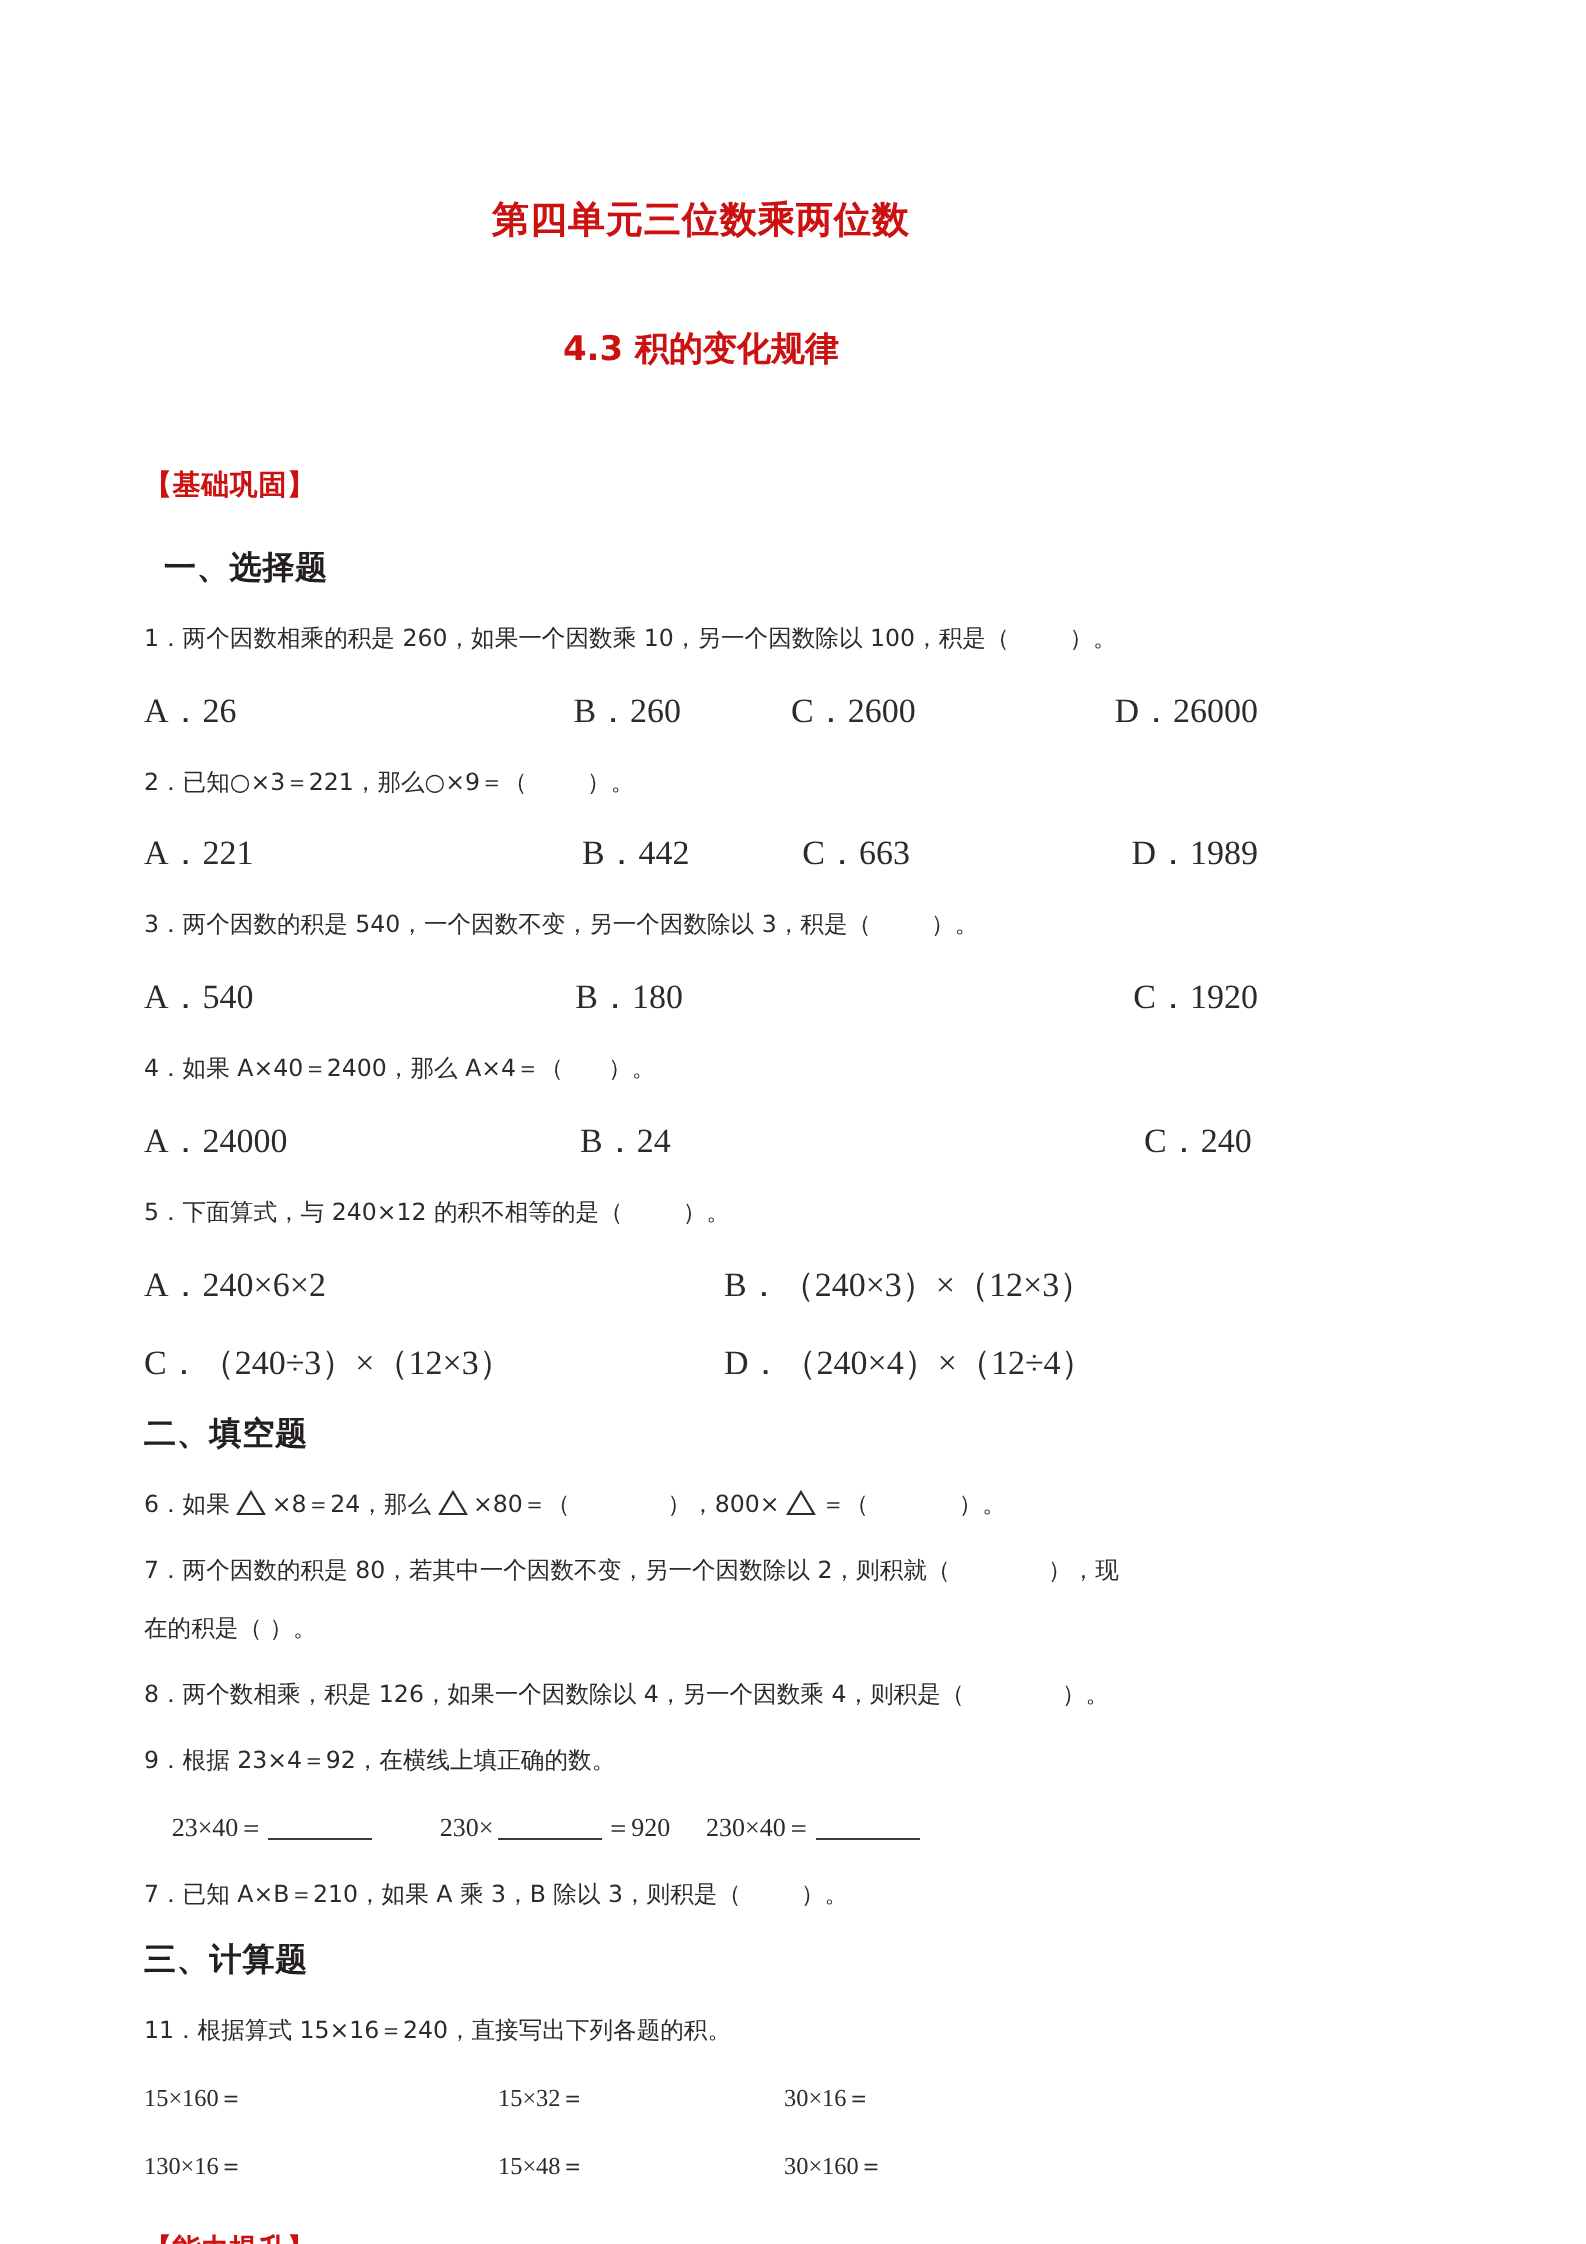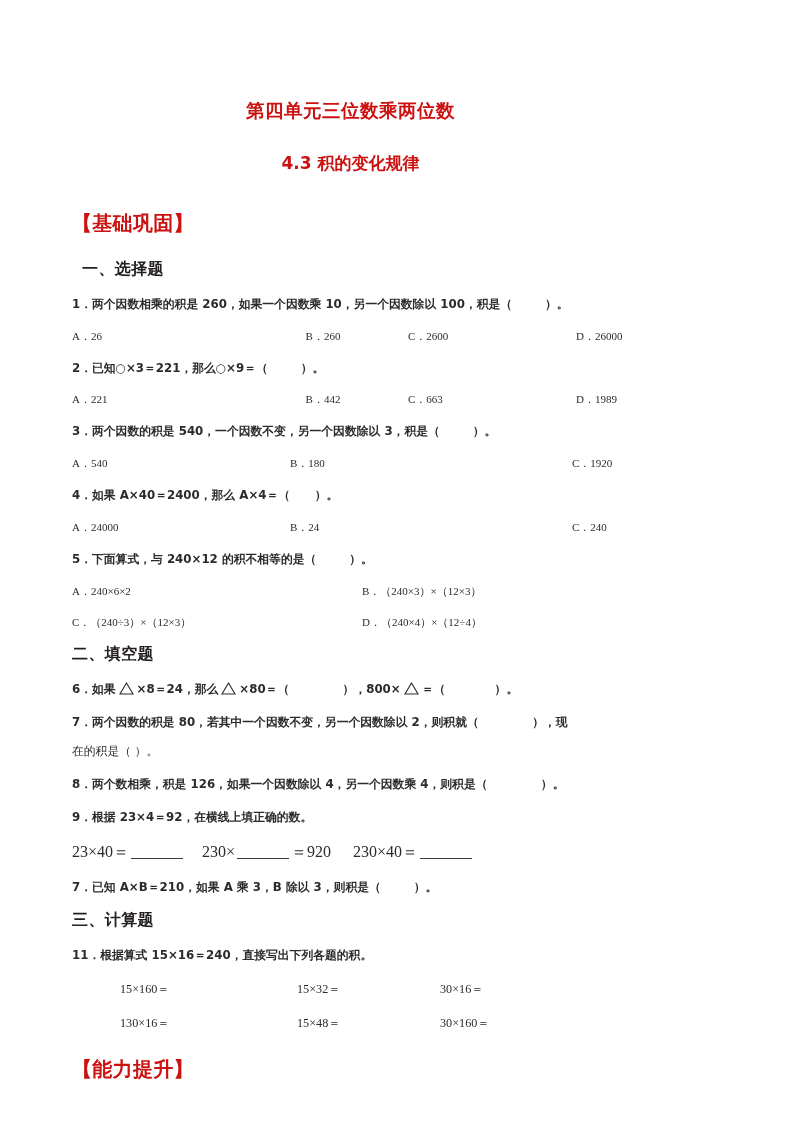--- a/index.html
+++ b/index.html
@@ -34,29 +34,29 @@
     margin: 0;
     padding-top: 100px;
     line-height: 1.2;
   }
   .doc-subtitle {
     color: #cc1111;
     font-family: "DejaVu Sans", "Liberation Sans", sans-serif;
     font-weight: bold;
     font-size: 17px;
     text-align: center;
-    margin: 4px;
+    margin: 16px;
     padding-top: 27px;
     line-height: 1.2;
   }
   .red-section {
     color: #cc1111;
     font-family: "DejaVu Sans", "Liberation Sans", sans-serif;
     font-weight: bold;
-    font-size: 20px;
+    font-size: 14px;
     margin: 0;
     padding-top: 32px;
     letter-spacing: 0.3px;
   }
   .red-section.bottom {
     padding-top: 24px;
   }
 
   
   .sub-header {
@@ -75,65 +75,64 @@
 
   
   .q {
     font-size: 11.8px;
     color: #2b2b2b;
     margin: 0;
     padding-top: 17px;
     line-height: 1.35;
     white-space: pre-wrap;
     font-family: "DejaVu Sans", "Liberation Sans", sans-serif;
-    font-weight: bold;
   }
   .q-cont {
     font-size: 11.8px;
     color: #2b2b2b;
     margin: 0;
     padding-top: 13px;
     font-family: "DejaVu Sans", "Liberation Sans", sans-serif;
   }
 
   
   .opts {
     display: flex;
     padding-top: 16px;
     font-family: "Liberation Serif", "DejaVu Serif", serif;
-    font-size: 11px;
+    font-size: 17px;
     color: #2b2b2b;
   }
   .opts.cols4 > .opt:nth-child(1) { width: 166px; }
   .opts.cols4 > .opt:nth-child(2) { width: 170px; text-align: center; }
   .opts.cols4 > .opt:nth-child(3) { width: 168px; }
   .opts.cols3 > .opt:nth-child(1) { width: 218px; }
   .opts.cols3 > .opt:nth-child(2) { width: 282px; }
   .opts.cols2 > .opt:nth-child(1) { width: 290px; }
   .opt { white-space: pre; }
 
   
   .calc-row {
     display: flex;
     padding-top: 17px;
     font-family: "Liberation Serif", "DejaVu Serif", serif;
     font-size: 12.2px;
     color: #2b2b2b;
-    margin-left: 48px;
   }
   .calc-row > .cell:nth-child(1) { width: 177px; }
   .calc-row > .cell:nth-child(2) { width: 143px; }
   .cell { white-space: pre; }
 
   .fill-row {
     display: flex;
     padding-top: 16px;
     font-family: "Liberation Serif", "DejaVu Serif", serif;
-    font-size: 16px;
-    color: #2b2b2b;
+    font-size: 13px;
+    color: #2b2b2b;
+    text-align: center;
   }
   .fill-row > .cell:nth-child(1) { width: 130px; }
   .fill-row > .cell:nth-child(2) { width: 151px; }
 
   .blank-line {
     display: inline-block;
     width: 52px;
     border-bottom: 1px solid #3a3a3a;
     height: 11px;
     vertical-align: -2px;

